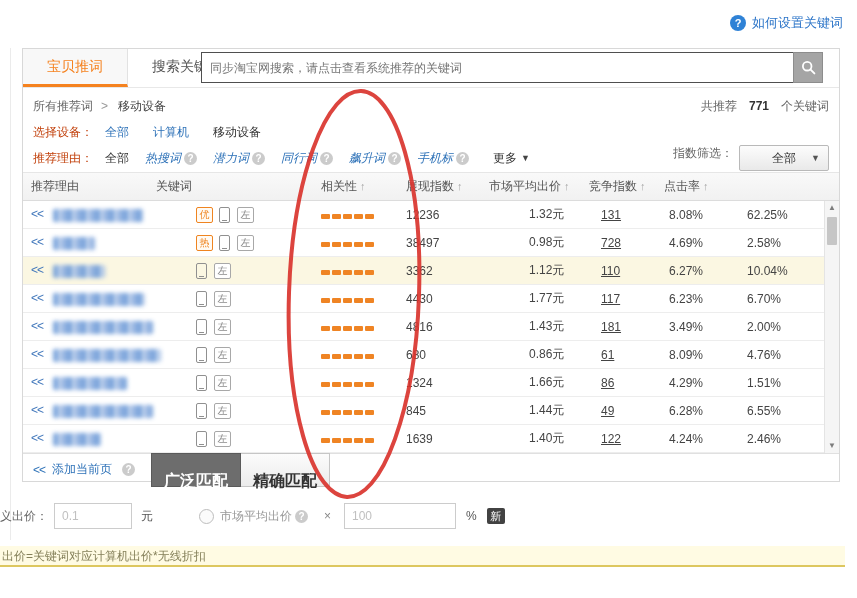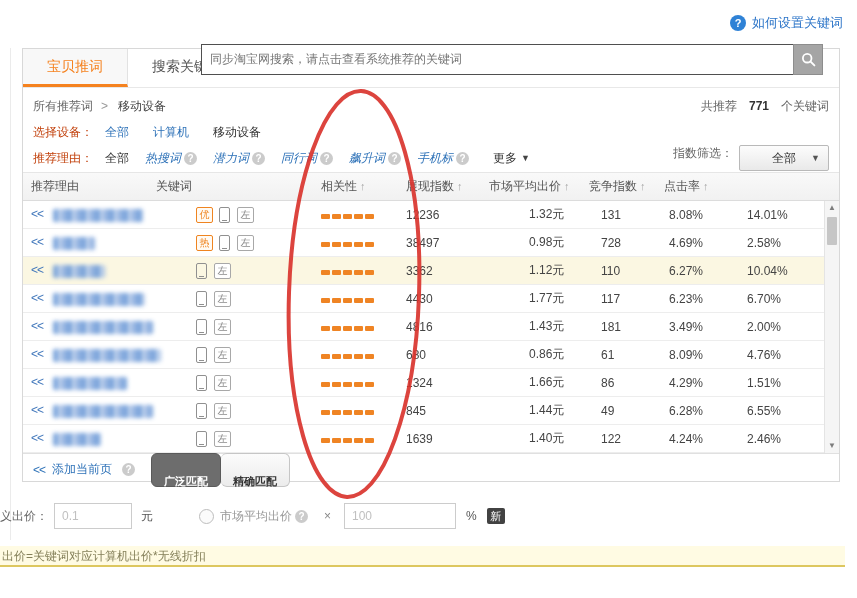--- a/index.html
+++ b/index.html
@@ -14,21 +14,21 @@
               color:#fff;font-size:11px;font-weight:bold;text-align:center;line-height:16px;}
 
   
   .panel{position:absolute;left:22px;top:48px;width:818px;height:434px;border:1px solid #d8d8d8;
          background:#fff;box-sizing:border-box;}
 
   .tabbar{position:relative;height:38px;border-bottom:1px solid #e8e8e8;display:flex;}
   .tab{padding:0 24px;line-height:35px;height:38px;font-size:14px;color:#555;box-sizing:border-box;cursor:pointer;}
   .tab.active{background:#f8f8f8;border-right:1px solid #e2e2e2;color:var(--orange);
               border-bottom:3px solid var(--orange);}
-  .searchwrap{position:absolute;left:178px;top:3px;height:14px;display:flex;align-items:center;}
+  .searchwrap{position:absolute;left:178px;top:3px;height:14px;display:flex;}
   .searchwrap input{width:592px;height:31px;border:1px solid #4f4f4f;border-right:none;
                     padding:0 8px;font-size:12px;color:#555;box-sizing:border-box;outline:none;
                     font-family:"Liberation Sans","DejaVu Sans",sans-serif;}
   .searchbtn{width:30px;height:31px;background:#a5a5a5;border:1px solid #8d8d8d;box-sizing:border-box;
              display:flex;align-items:center;justify-content:center;cursor:pointer;padding:0;}
 
   
   .filters{position:relative;height:85px;border-bottom:1px solid #e6e6e6;color:#666;padding-top:5px;box-sizing:border-box;}
   .f-row{display:flex;align-items:center;height:26px;padding:0 10px;}
   .f-label{width:72px;color:#c2410c;}
@@ -57,21 +57,21 @@
   .sort-arrow{color:#a5a5a5;margin-left:3px;font-size:11px;cursor:pointer;}
   .c-kw{width:165px}.c-reason{width:125px}.c-rel{width:85px}.c-imp{width:83px}
   .c-price{width:100px}.c-comp{width:75px}.c-ctr{width:75px}.c-cvr{width:90px}
 
   .tbody{position:relative;height:252px;overflow:hidden;}
   .trow{display:flex;align-items:center;width:801px;height:28px;border-bottom:1px solid #ededed;
         box-sizing:border-box;font-size:12px;color:#444;background:#fff;}
   .trow.hl{background:#fbf7e2;}
   .td{padding-left:8px;box-sizing:border-box;white-space:nowrap;}
   .td-price{padding-left:48px;}
-  .td-comp{padding-left:20px;}
+  .td-comp{padding-left:20px;text-decoration:underline;}
   .td-ctr{padding-left:13px;}
   .td-cvr{padding-left:16px;}
   .add-arrows{color:#4177bb;letter-spacing:-1px;margin-right:7px;cursor:pointer;}
   .kw-blur{display:inline-block;height:13px;vertical-align:middle;border-radius:2px;opacity:.9;
            background:repeating-linear-gradient(90deg,#6d9bd8 0px,#6d9bd8 5px,#b9cdea 5px,#b9cdea 9px,#88abde 9px,#88abde 14px);
            filter:blur(2px);cursor:pointer;}
   .badge{display:inline-block;min-width:13px;height:14px;line-height:14px;border-radius:2px;
          font-size:10px;text-align:center;padding:0 1px;margin-right:6px;vertical-align:middle;}
   .badge-orange{border:1px solid #ef8420;color:#ef8420;background:#fffaf3;}
   .badge-gray{border:1px solid #a8a8a8;color:#8c8c8c;background:#fff;}
@@ -85,21 +85,21 @@
   .scrollbar{position:absolute;right:0;top:0;width:15px;height:252px;background:#f5f5f5;border-left:1px solid #e4e4e4;box-sizing:border-box;}
   .sb-btn{position:absolute;left:0;width:14px;height:14px;font-size:8px;color:#7d7d7d;text-align:center;line-height:14px;cursor:pointer;}
   .sb-up{top:0;}
   .sb-down{bottom:0;}
   .sb-thumb{position:absolute;top:16px;left:2px;width:10px;height:28px;background:#c6c6c6;border-radius:1px;cursor:pointer;}
 
   
   .tfoot{display:flex;align-items:center;height:31px;border-top:1px solid #e0e0e0;padding:0 10px;font-size:12px;}
   .tfoot .add-link{color:var(--blue);cursor:pointer;}
   .tfoot .qmark{margin:0 10px 0 10px;}
-  .btn{height:24px;line-height:22px;padding:16px 12px;font-size:11px;font-weight:bold;box-sizing:border-box;cursor:pointer;border-radius:6px;}
+  .btn{height:24px;line-height:22px;padding:16px 12px;font-size:16px;font-weight:bold;box-sizing:border-box;cursor:pointer;}
   .btn-dark{background:#6d6d6d;color:#fff;border:1px solid #5a5a5a;}
   .btn-light{background:linear-gradient(#fcfcfc,#ececec);color:#333;border:1px solid #c6c6c6;border-left:none;}
 
   
   .bidrow{position:absolute;left:0;top:502px;height:28px;display:flex;align-items:center;color:#666;}
   .bid-input{height:26px;border:1px solid #ccc;padding:0 7px;color:#c0c0c0;font-size:12px;box-sizing:border-box;
              background:#fff;outline:none;font-family:"Liberation Sans","DejaVu Sans",sans-serif;}
   .radio{display:inline-block;width:13px;height:13px;border-radius:50%;border:1px solid #bdbdbd;background:#fbfbfb;cursor:pointer;}
   .mult{color:#888;}
   .new-badge{display:inline-block;min-width:16px;height:16px;line-height:16px;background:#424242;color:#fff;
@@ -213,21 +213,21 @@
                 <span class="relseg"></span>
                 <span class="relseg"></span>
                 <span class="relseg"></span>
                 <span class="relseg"></span>
               </span>
     </div>
     <div class="td c-imp td-imp">12236</div>
     <div class="td c-price td-price">1.32元</div>
     <div class="td c-comp td-comp">131</div>
     <div class="td c-ctr td-ctr">8.08%</div>
-    <div class="td c-cvr td-cvr">14.01%</div>
+    <div class="td c-cvr td-cvr">62.25%</div>
   </div>
           <div class="trow">
     <div class="td c-kw">
       <span class="add-arrows">&lt;&lt;</span>
       <span class="kw-blur" style="width: 42px;"></span>
     </div>
     <div class="td c-reason td-reason"><span class="badge badge-orange">热</span><span class="phone-icon"></span><span class="badge badge-gray">左</span></div>
     <div class="td c-rel">
       <span class="relbars">
                 <span class="relseg"></span>

